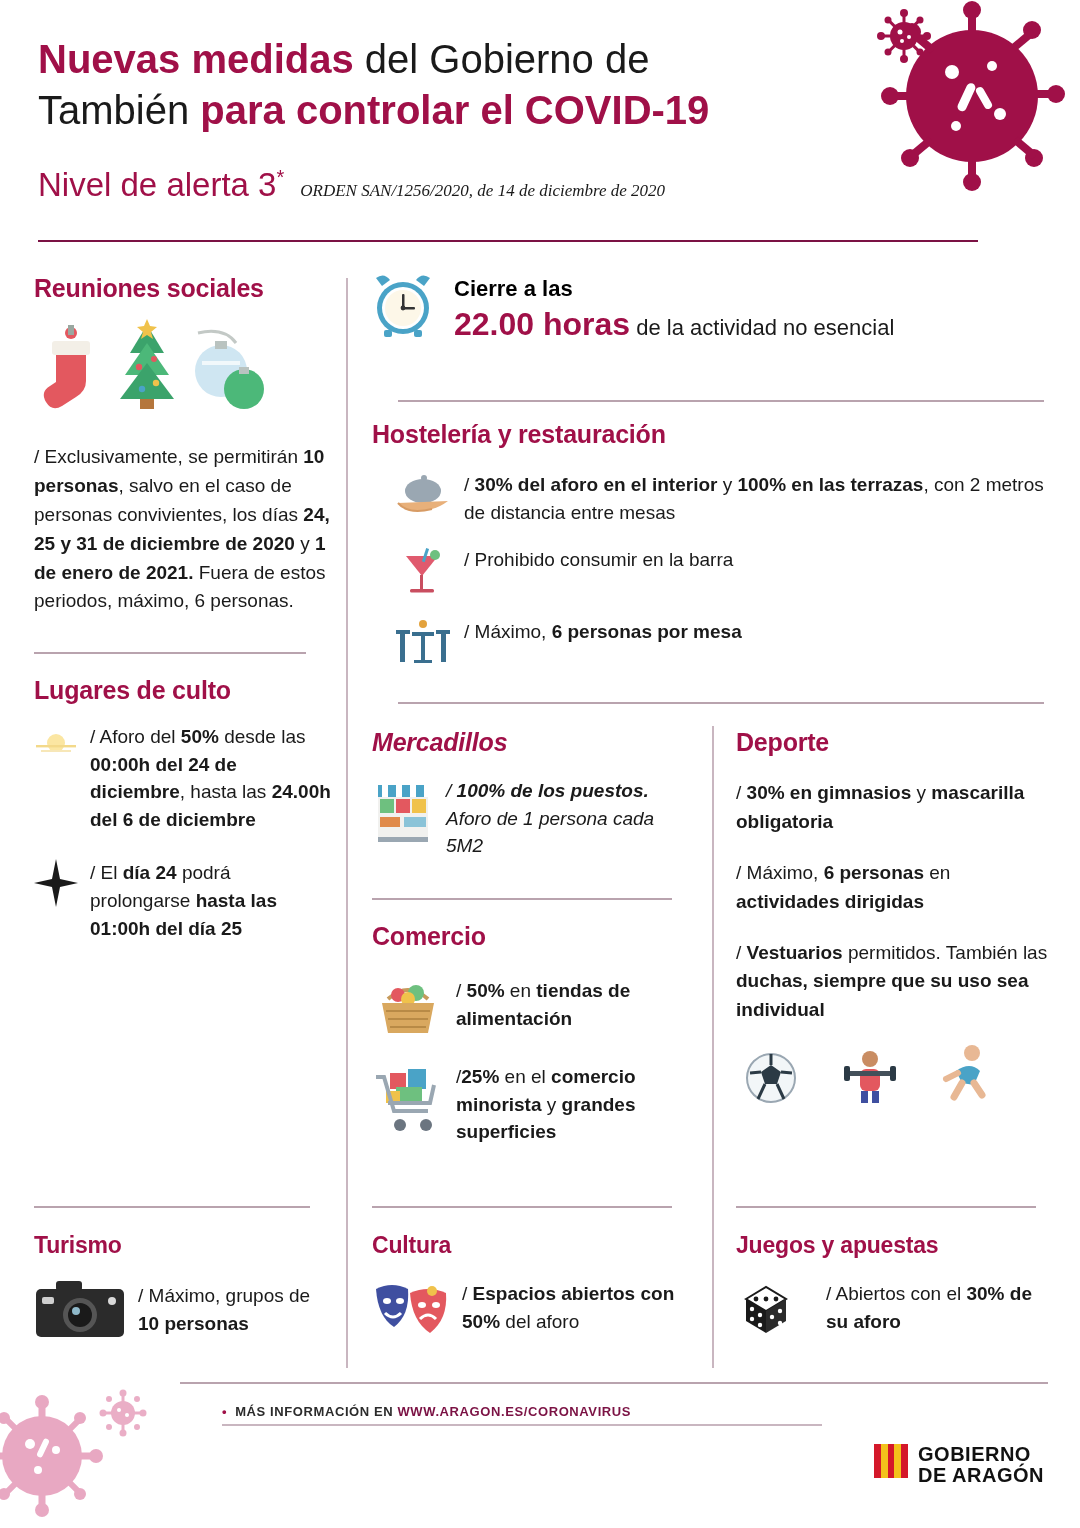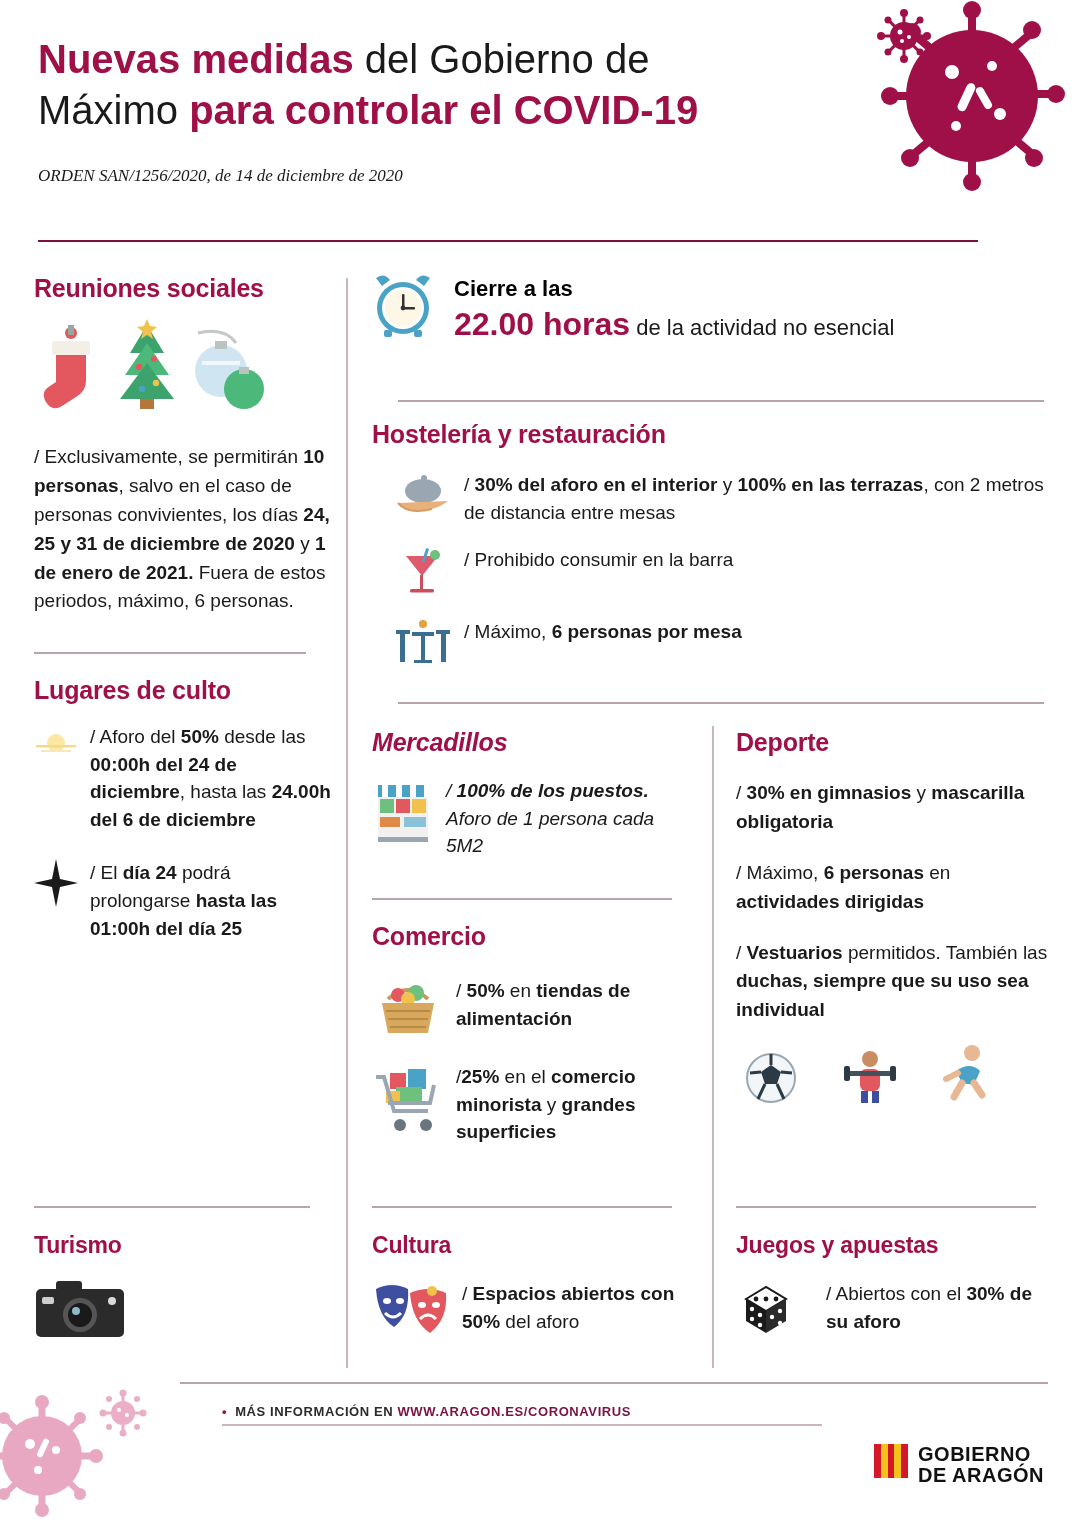--- a/index.html
+++ b/index.html
@@ -181,24 +181,25 @@
         <g fill="#ffffff">
           <circle cx="24" cy="24" r="2.5"></circle>
             <circle cx="33" cy="29" r="2"></circle>
             <circle cx="26" cy="33" r="2"></circle>
         </g>
       </svg>
     </div>
 
     <div class="title">
       <span class="hl">Nuevas medidas</span><span class="dk"> del Gobierno de</span><br>
-      <span class="dk">Máximo </span><span class="hl">para controlar el COVID-19</span>
+      <span class="dk">También </span><span class="hl">para controlar el COVID-19</span>
     </div>
 
     <div class="subtitle-row">
+      <div class="alert-level"><span>Nivel de alerta 3</span><span class="star">*</span></div>
       <div class="order-ref">ORDEN SAN/1256/2020, de 14 de diciembre de 2020</div>
     </div>
 
     <div class="header-rule"></div>
   </div>
 
   <div class="vrule" style="left:346px; top:278px; height:1090px;"></div>
   <div class="vrule" style="left:712px; top:726px; height:642px;"></div>
 
   <div class="closing">
@@ -301,20 +302,23 @@
       <div class="icon-box" style="width:92px;">
         <svg width="92" height="66" viewBox="0 0 92 66">
           <rect x="2" y="12" width="88" height="48" rx="5" fill="#2b2b2b"></rect>
           <rect x="22" y="4" width="26" height="10" rx="3" fill="#2b2b2b"></rect>
           <circle cx="46" cy="38" r="17" fill="#555"></circle>
           <circle cx="46" cy="38" r="12" fill="#1a1a1a"></circle>
           <circle cx="42" cy="34" r="4" fill="#8fb8c9"></circle>
           <rect x="8" y="20" width="12" height="7" rx="2" fill="#cfcfcf"></rect>
           <circle cx="78" cy="24" r="4" fill="#d9d9d9"></circle>
         </svg>
+      </div>
+      <div class="txt">
+        <span>/ Máximo, grupos de </span><b>10 personas</b>
       </div>
     </div>
   </div>
 
   <div style="position:absolute; left:372px; top:420px; width:672px;">
     <h2 class="sec">Hostelería y restauración</h2>
 
     <div class="item" style="margin-top:22px; margin-left:22px;">
       <div class="icon-box" style="width:58px;">
         <svg width="58" height="52" viewBox="0 0 58 52">

